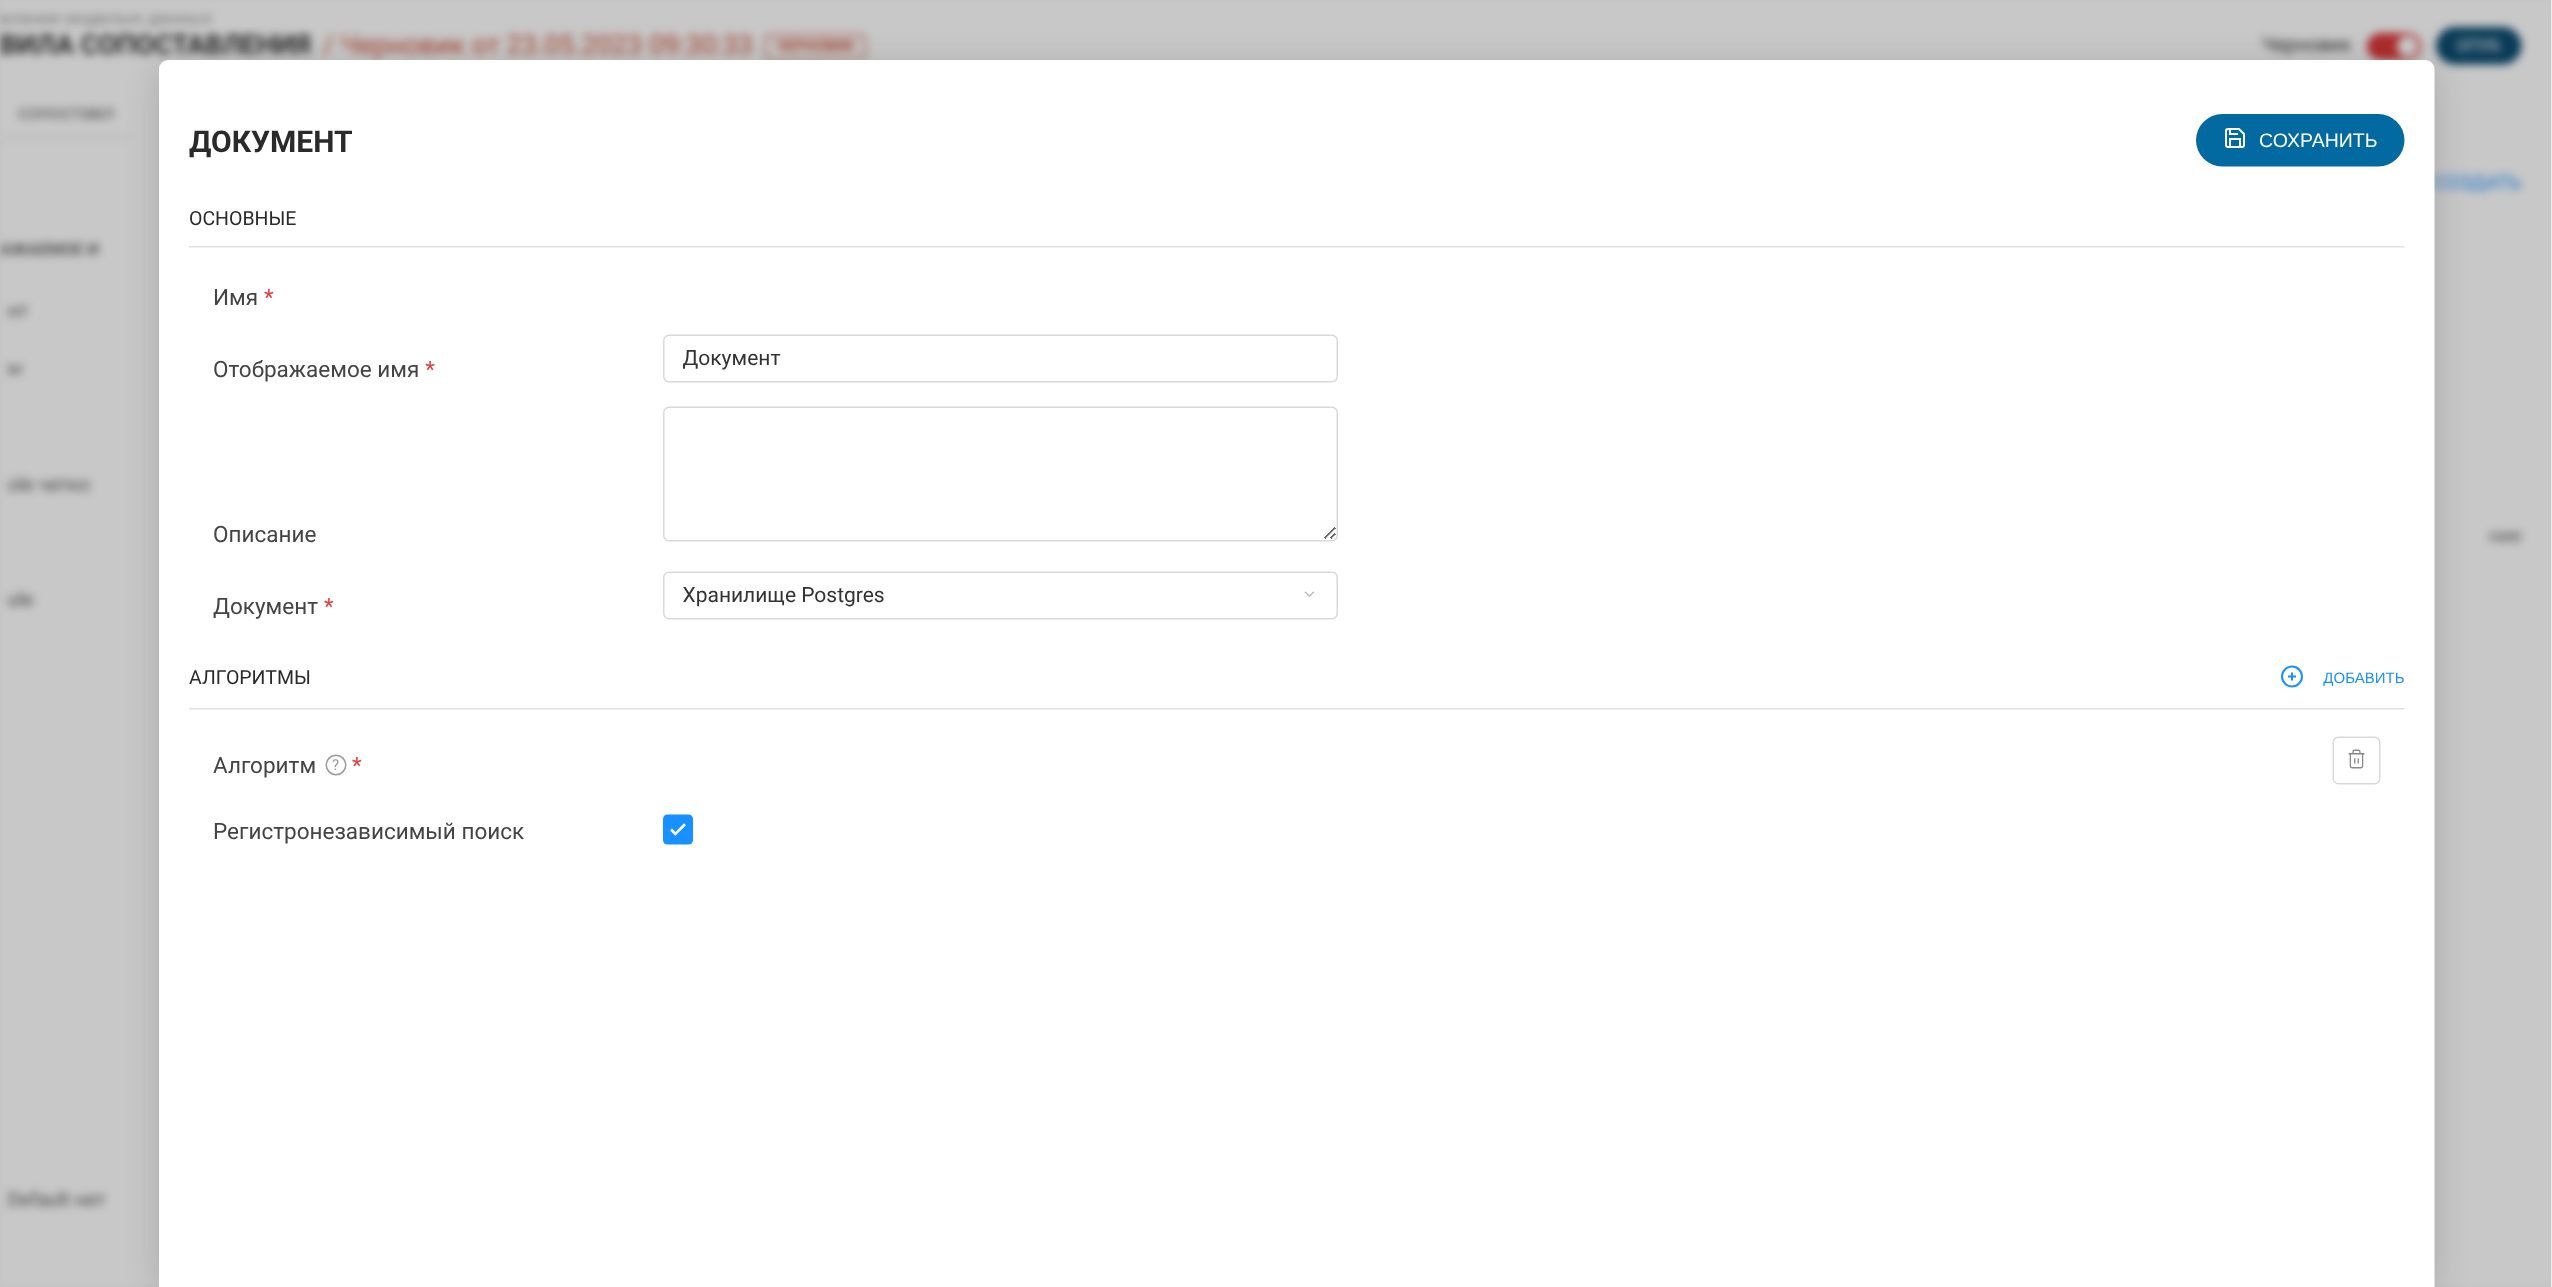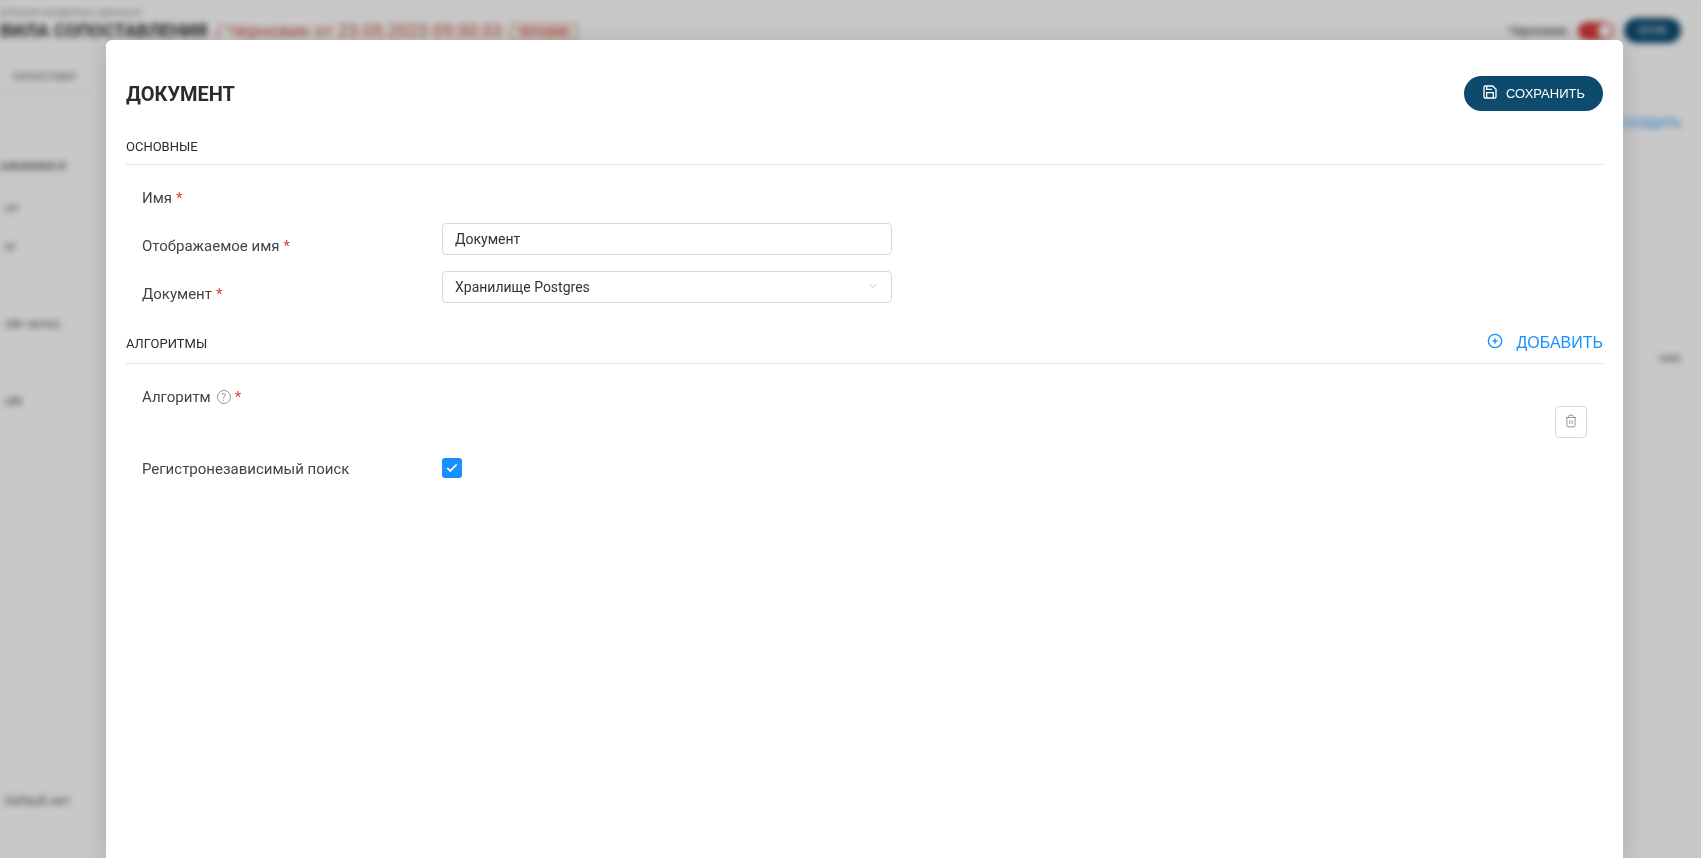--- a/index.html
+++ b/index.html
@@ -158,21 +158,21 @@
       justify-content: space-between;
       align-items: center;
       margin-bottom: 28px;
     }
     .modal-title {
       font-size: 20px;
       font-weight: bold;
       color: #2a2a2a;
     }
     .save-btn {
-      background: #0c4a6e;
+      background: #0369a1;
       border: none;
       color: white;
       padding: 8px 18px;
       border-radius: 18px;
       font-size: 13px;
       font-weight: 500;
       display: flex;
       align-items: center;
       gap: 8px;
       cursor: pointer;
@@ -195,21 +195,21 @@
     }
     .section-title {
       font-size: 13px;
       font-weight: normal;
       color: #2a2a2a;
     }
     .add-btn {
       color: #1890ff;
       background: none;
       border: none;
-      font-size: 16px;
+      font-size: 10px;
       display: flex;
       align-items: center;
       gap: 13px;
       cursor: pointer;
     }
     .add-btn svg {
       width: 16px;
       height: 16px;
     }
     
@@ -310,22 +310,21 @@
     }
     .trash-btn svg {
       width: 14px;
       height: 14px;
       stroke: #888;
       fill: none;
       stroke-width: 1.5;
     }
     .algo-row {
       display: flex;
-      align-items: flex-start;
-      flex-direction: column;
+      align-items: center;
     }
   </style>
 </head>
 <body>
 
 <div class="bg-layer">
   <div class="bg-breadcrumb">вление моделью данных</div>
   <div class="bg-title">
     <span>ВИЛА СОПОСТАВЛЕНИЯ</span><span class="bg-title-draft">/ Черновик от 23.05.2023 09:30:33</span><span class="bg-badge">ЧЕРНОВИК</span>
   </div>
@@ -377,20 +376,28 @@
     <div class="form-row">
       <div class="form-label">
         <span>Отображаемое имя</span>
         <span class="required">*</span>
       </div>
       <div class="form-control">
         <input type="text" value="Документ" style="">
       </div>
     </div>
 
+    <div class="form-row">
+      <div class="form-label">
+        <span>Описание</span>
+      </div>
+      <div class="form-control">
+        <textarea style=""></textarea>
+      </div>
+    </div>
 
     <div class="form-row">
       <div class="form-label">
         <span>Документ</span>
         <span class="required">*</span>
       </div>
       <div class="form-control">
         <div class="select">
           <span>Хранилище Postgres</span>
           <span class="select-arrow">

